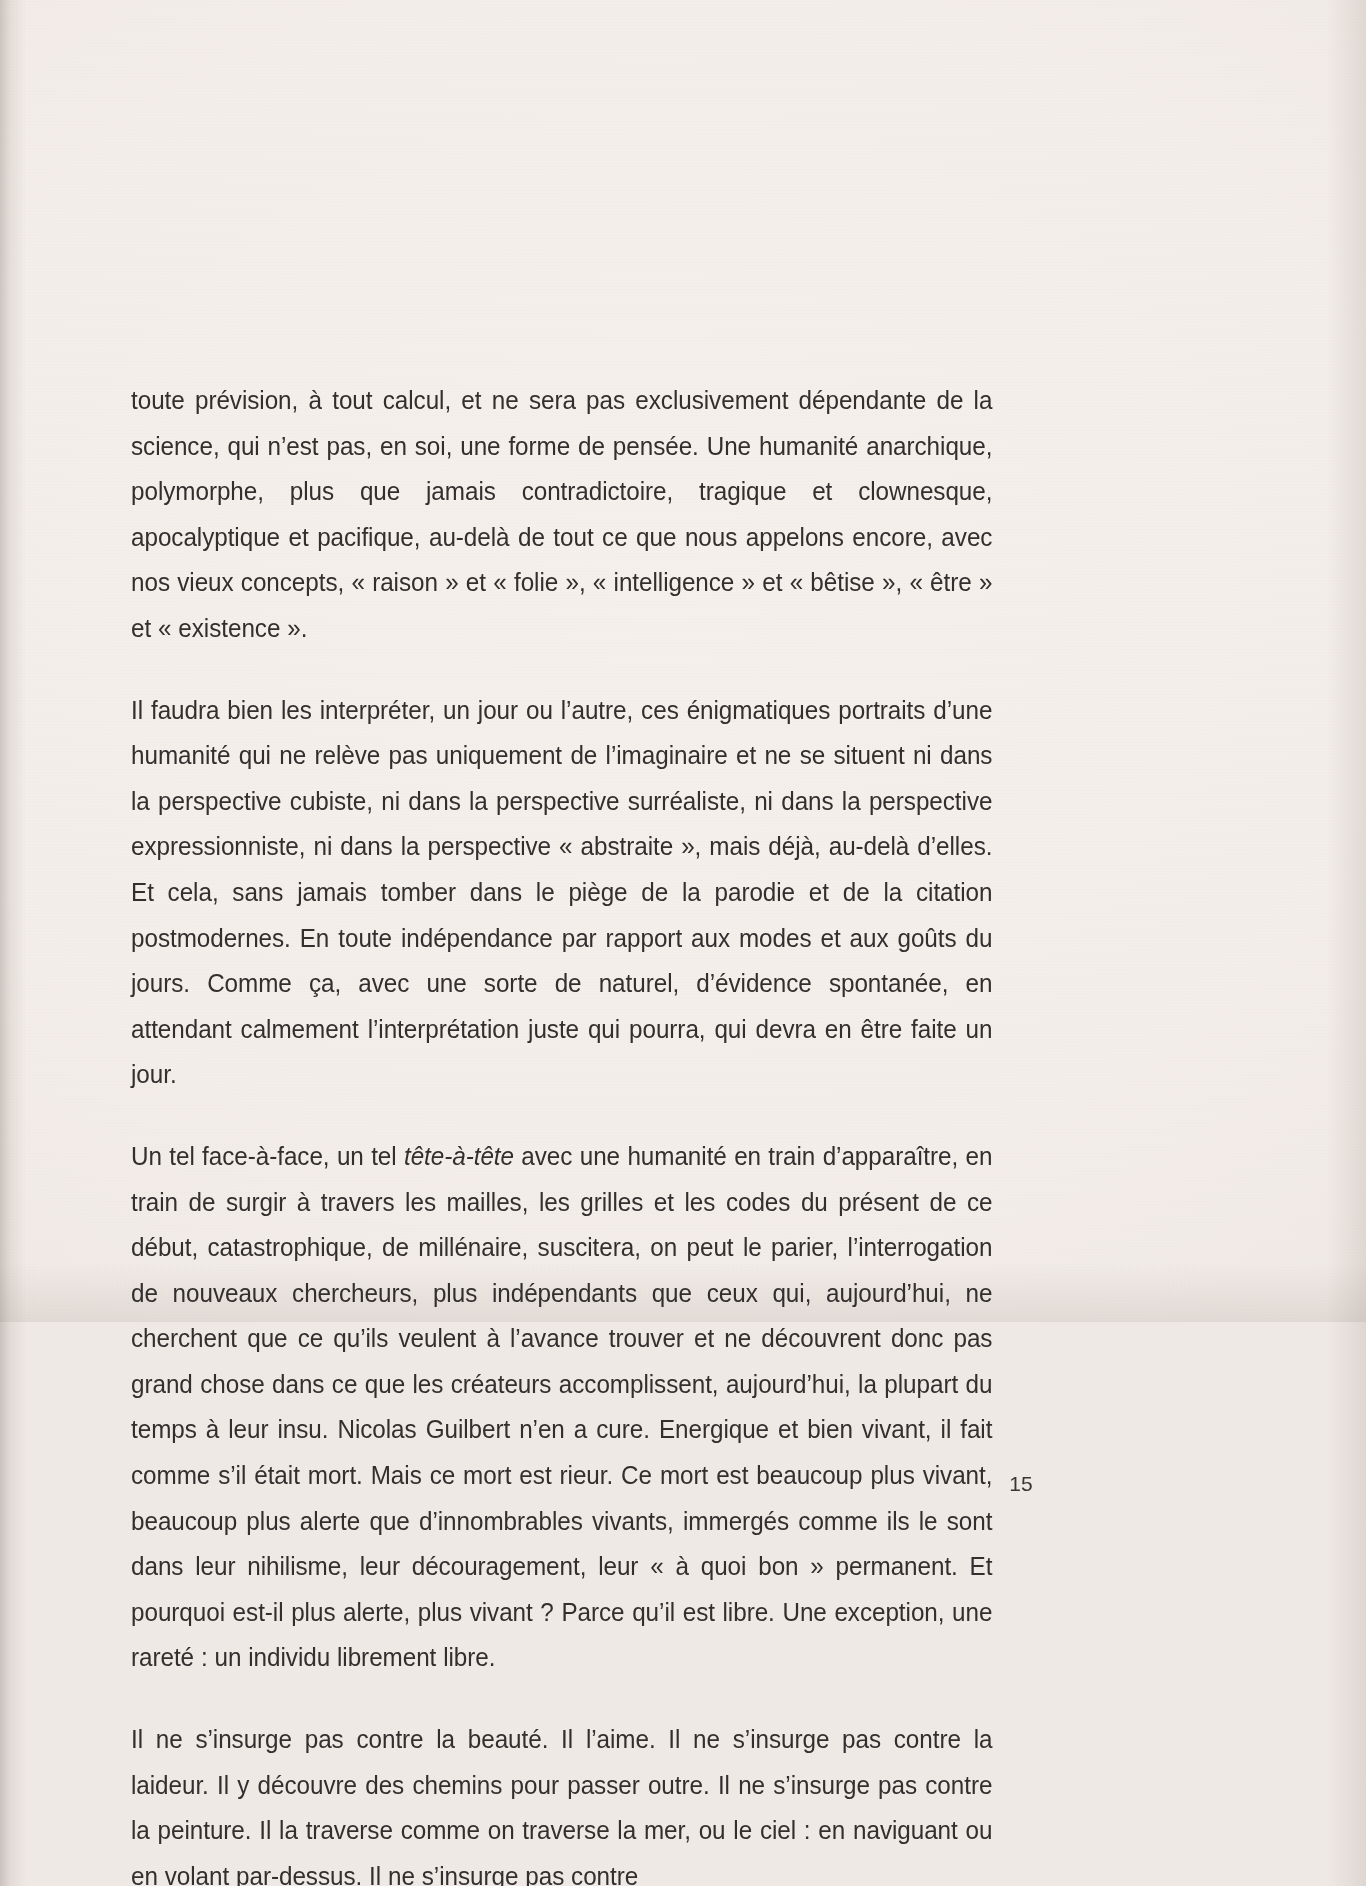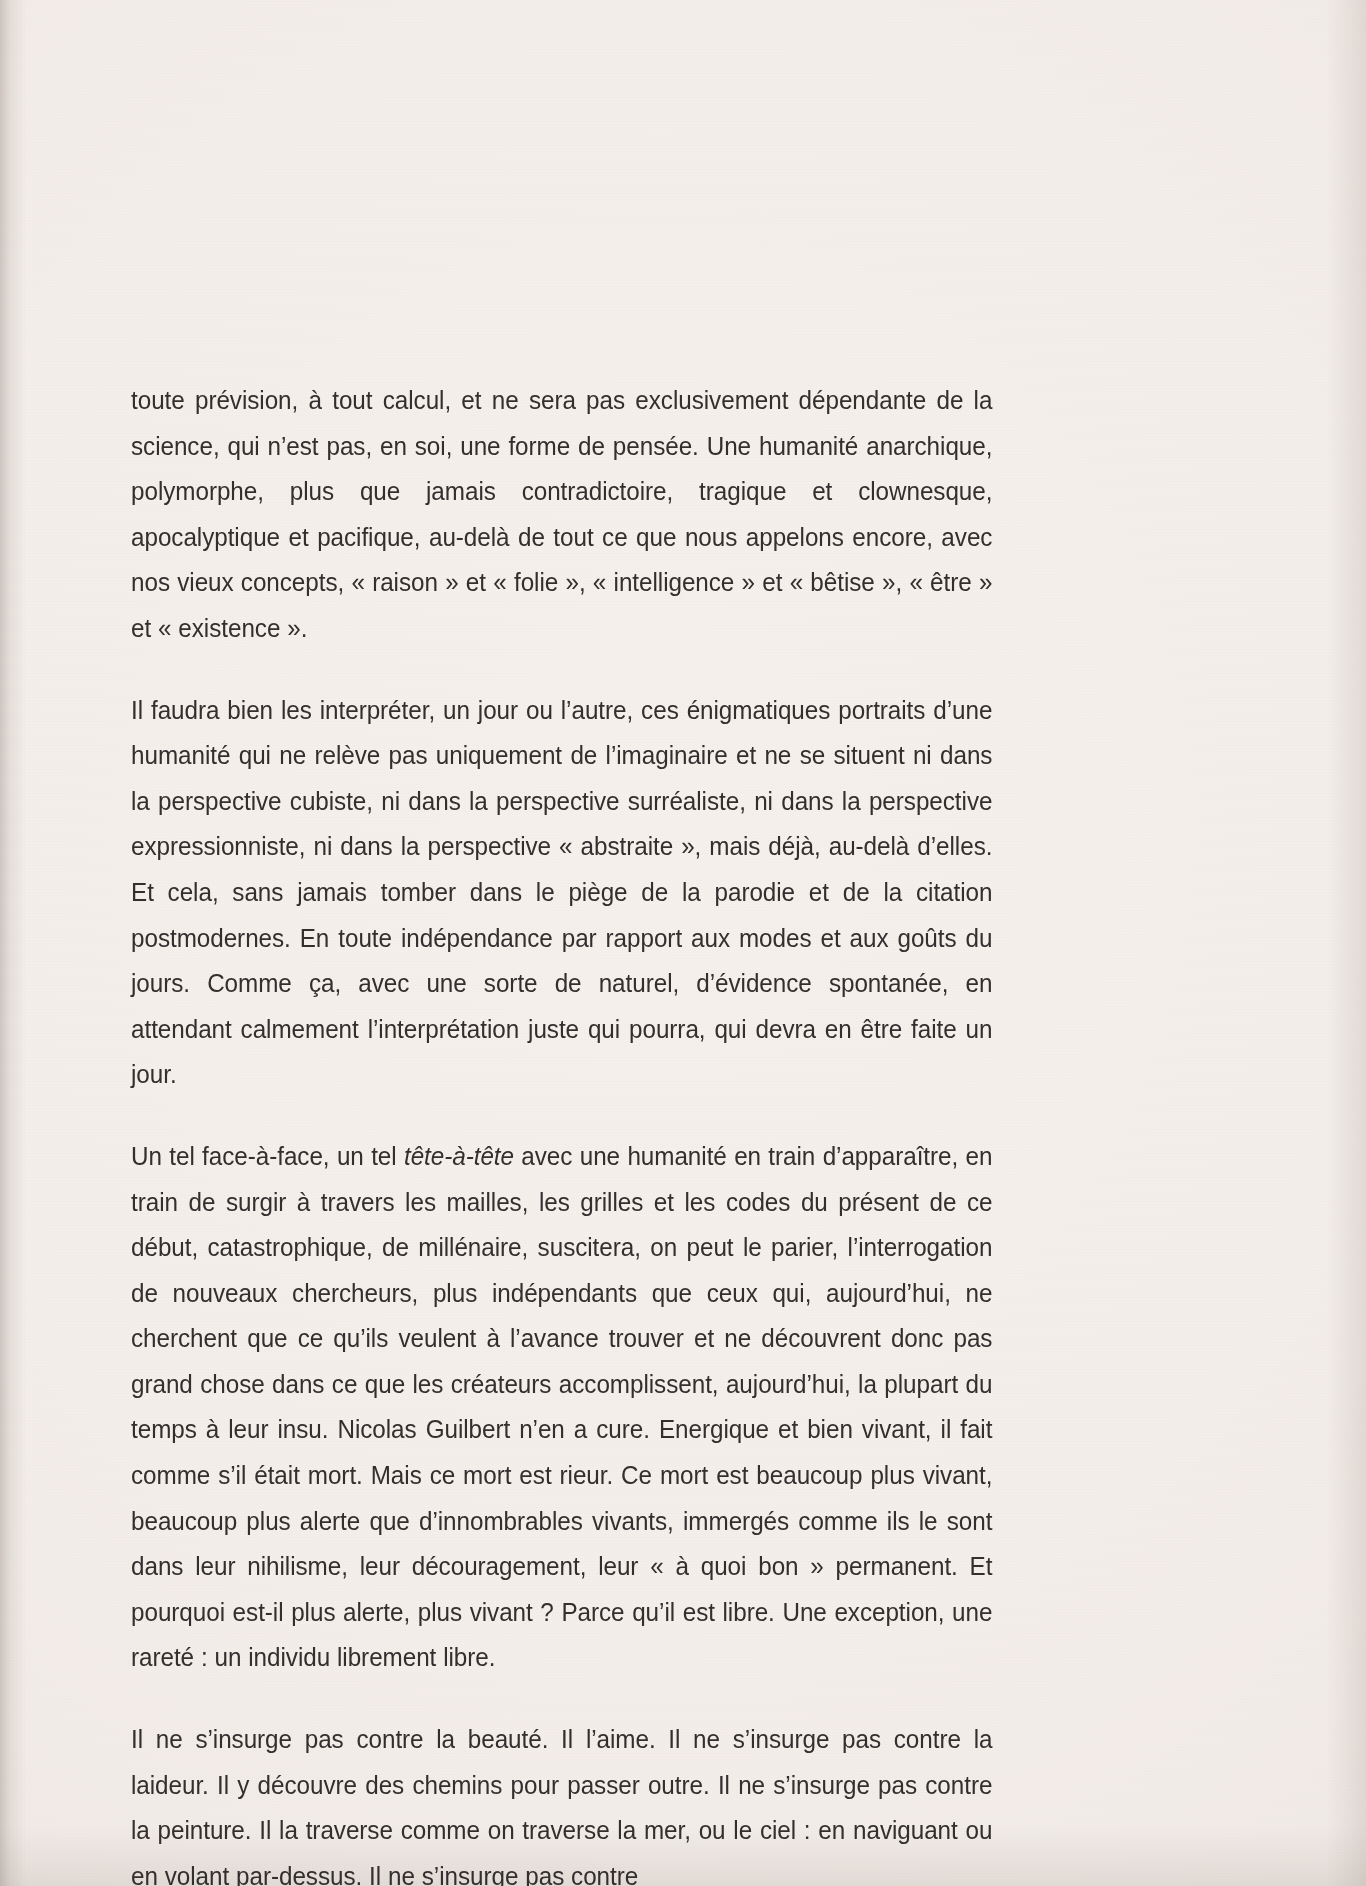--- a/index.html
+++ b/index.html
@@ -12,21 +12,21 @@
     height: 1886px;
     background: #efe9e5;
     font-family: "Liberation Sans", "DejaVu Sans", sans-serif;
     overflow: hidden;
   }
 
   
   .page-scan {
     position: relative;
     width: 1366px;
-    height: 1886px;
+    height: 1322px;
     background:
       radial-gradient(ellipse 130% 105% at 48% 44%,
           #f5f0ec 0%,
           #f3eeea 42%,
           #efe9e4 72%,
           #e9e2dc 90%,
           #e2dad3 100%);
   }
 
   
@@ -137,14 +137,15 @@
     <p class="body-par">toute prévision, à tout calcul, et ne sera pas exclusivement dépendante de la science, qui n’est pas, en soi, une forme de pensée. Une humanité anarchique, polymorphe, plus que jamais contradictoire, tragique et clownesque, apocalyptique et pacifique, au-delà de tout ce que nous appelons encore, avec nos vieux concepts, « raison » et « folie », « intelligence » et « bêtise », « être » et « existence ».</p>
 
     <p class="body-par">Il faudra bien les interpréter, un jour ou l’autre, ces énigmatiques portraits d’une humanité qui ne relève pas uniquement de l’imaginaire et ne se situent ni dans la perspective cubiste, ni dans la perspective surréaliste, ni dans la perspective expressionniste, ni dans la perspective « abstraite », mais déjà, au-delà d’elles. Et cela, sans jamais tomber dans le piège de la parodie et de la citation postmodernes. En toute indépendance par rapport aux modes et aux goûts du jours. Comme ça, avec une sorte de naturel, d’évidence spontanée, en attendant calmement l’interprétation juste qui pourra, qui devra en être faite un jour.</p>
 
     <p class="body-par"><span>Un tel face-à-face, un tel </span><em>tête-à-tête</em><span> avec une humanité en train d’apparaître, en train de surgir à travers les mailles, les grilles et les codes du présent de ce début, catastrophique, de millénaire, suscitera, on peut le parier, l’interrogation de nouveaux chercheurs, plus indépendants que ceux qui, aujourd’hui, ne cherchent que ce qu’ils veulent à l’avance trouver et ne découvrent donc pas grand chose dans ce que les créateurs accomplissent, aujourd’hui, la plupart du temps à leur insu. Nicolas Guilbert n’en a cure. Energique et bien vivant, il fait comme s’il était mort. Mais ce mort est rieur. Ce mort est beaucoup plus vivant, beaucoup plus alerte que d’innombrables vivants, immergés comme ils le sont dans leur nihilisme, leur découragement, leur « à quoi bon » permanent. Et pourquoi est-il plus alerte, plus vivant ? Parce qu’il est libre. Une exception, une rareté : un individu librement libre.</span></p>
 
     <p class="body-par">Il ne s’insurge pas contre la beauté. Il l’aime. Il ne s’insurge pas contre la laideur. Il y découvre des chemins pour passer outre. Il ne s’insurge pas contre la peinture. Il la traverse comme on traverse la mer, ou le ciel : en naviguant ou en volant par-dessus. Il ne s’insurge pas contre</p>
 
   </div>
 
+  <div class="folio">15</div>
 
 </div>
 
 </body></html>

